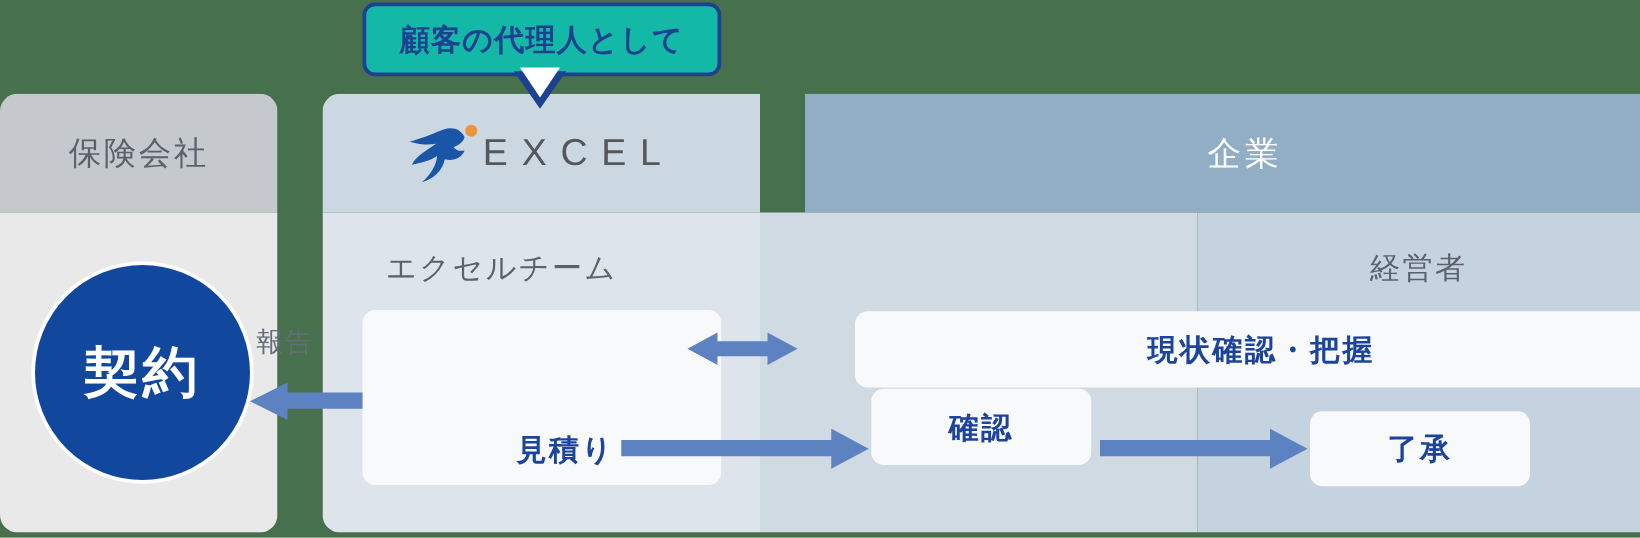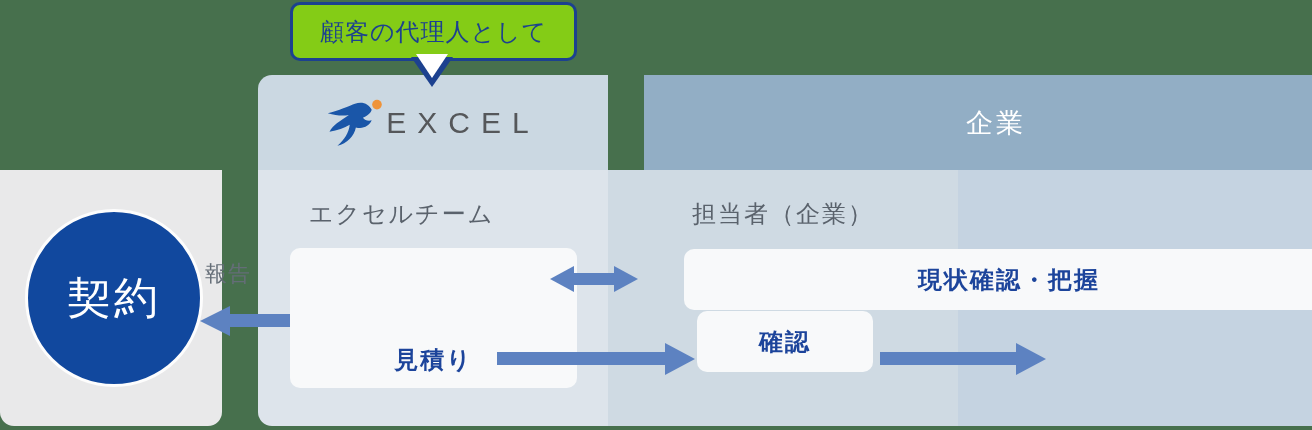--- a/index.html
+++ b/index.html
@@ -23,42 +23,42 @@
   .manager-body{left:350px;width:354px;background:var(--manager_body_bg);}
 
   
   .role-label{position:absolute;top:198px;z-index:2;text-align:center;color:var(--label_text);font-size:24px;letter-spacing:2px;}
 
   
   .logo-text{font-size:30px;letter-spacing:11px;color:var(--logo_text);font-weight:400;text-indent:2px;}
 
   
   .callout{position:absolute;left:290px;top:2px;width:287px;height:59px;box-sizing:border-box;
-    background:#84cc16;border:3px solid var(--callout_border);border-radius:10px;z-index:4;
+    background:#14b8a6;border:3px solid var(--callout_border);border-radius:10px;z-index:4;
     display:flex;align-items:center;justify-content:center;color:var(--callout_border);
-    font-size:24px;font-weight:400;letter-spacing:1px;}
+    font-size:24px;font-weight:700;letter-spacing:1px;}
   .tail-outer{position:absolute;left:411px;top:57px;width:0;height:0;z-index:4;
     border-left:21px solid transparent;border-right:21px solid transparent;
     border-top:30px solid var(--callout_border);}
   .tail-inner{position:absolute;left:416px;top:54px;width:0;height:0;z-index:5;
     border-left:16px solid transparent;border-right:16px solid transparent;
     border-top:24px solid #ffffff;}
 
   
   .contract-circle{position:absolute;left:25px;top:209px;width:178px;height:178px;border-radius:50%;
     background:var(--circle_bg);border:3px solid #fdfdfd;box-sizing:border-box;z-index:2;
-    display:flex;align-items:center;justify-content:center;color:#ffffff;font-size:44px;font-weight:normal;letter-spacing:3px;}
+    display:flex;align-items:center;justify-content:center;color:#ffffff;font-size:44px;font-weight:bold;letter-spacing:3px;}
 
   
   .wbox{position:absolute;background:var(--box_bg);border-radius:10px;z-index:2;
     color:var(--box_text);font-size:24px;font-weight:600;letter-spacing:2px;}
   .excel-box{left:290px;top:248px;width:287px;height:140px;}
   .excel-box span{position:absolute;left:0;width:100%;text-align:center;}
   .row-consulting{top:17px;}
-  .row-estimate{top:96px;}
+  .row-estimate{top:96px;padding-left:19px;}
   .status-box{left:640px;top:249px;width:650px;height:61px;display:flex;align-items:center;justify-content:center;margin-left:44px;}
   .confirm-box{left:697px;top:311px;width:176px;height:61px;display:flex;align-items:center;justify-content:center;}
   .approve-box{left:1048px;top:329px;width:176px;height:60px;display:flex;align-items:center;justify-content:center;}
 
   
   .shaft{position:absolute;background:var(--arrow);z-index:3;}
   .head{position:absolute;width:0;height:0;z-index:3;}
   .report-shaft{left:228px;top:314px;width:62px;height:13px;}
   .report-head{left:200px;top:306px;border-top:15px solid transparent;border-bottom:15px solid transparent;border-right:30px solid var(--arrow);}
   .bidir-shaft{left:572px;top:273px;width:44px;height:12px;}
@@ -77,20 +77,23 @@
 
 <div class="stage">
 
   <div class="callout">
     <span>顧客の代理人として</span>
   </div>
   <div class="tail-outer"></div>
   <div class="tail-inner"></div>
 
   <div class="col insurance">
+    <div class="col-header">
+      <span>保険会社</span>
+    </div>
     <div class="col-body"></div>
   </div>
   <div class="contract-circle">
     <span>契約</span>
   </div>
 
   <div class="col excel-col">
     <div class="col-header">
       <svg width="58" height="52" viewBox="0 0 66 58" aria-hidden="true">
         <circle cx="58" cy="8" r="5.5" fill="#ef9339"></circle>
@@ -102,30 +105,33 @@
   </div>
   <div class="role-label" style="left:258px;width:287px;">エクセルチーム</div>
 
   <div class="col company-col">
     <div class="col-header">
       <span>企業</span>
     </div>
     <div class="company-sub staff-body"></div>
     <div class="company-sub manager-body"></div>
   </div>
-  <div class="role-label" style="left:608px;width:350px;">担当者（企業）</div>
+  <div class="role-label" style="left:958px;width:354px;">経営者</div>
 
   <div class="wbox excel-box">
     <span class="row-estimate">見積り</span>
   </div>
   <div class="wbox status-box">
     <span>現状確認・把握</span>
   </div>
   <div class="wbox confirm-box">
     <span>確認</span>
+  </div>
+  <div class="wbox approve-box">
+    <span>了承</span>
   </div>
 
   <div class="report-label">報告</div>
   <div class="shaft report-shaft"></div>
   <div class="head report-head"></div>
 
   <div class="shaft bidir-shaft"></div>
   <div class="head bidir-head-l"></div>
   <div class="head bidir-head-r"></div>
 

